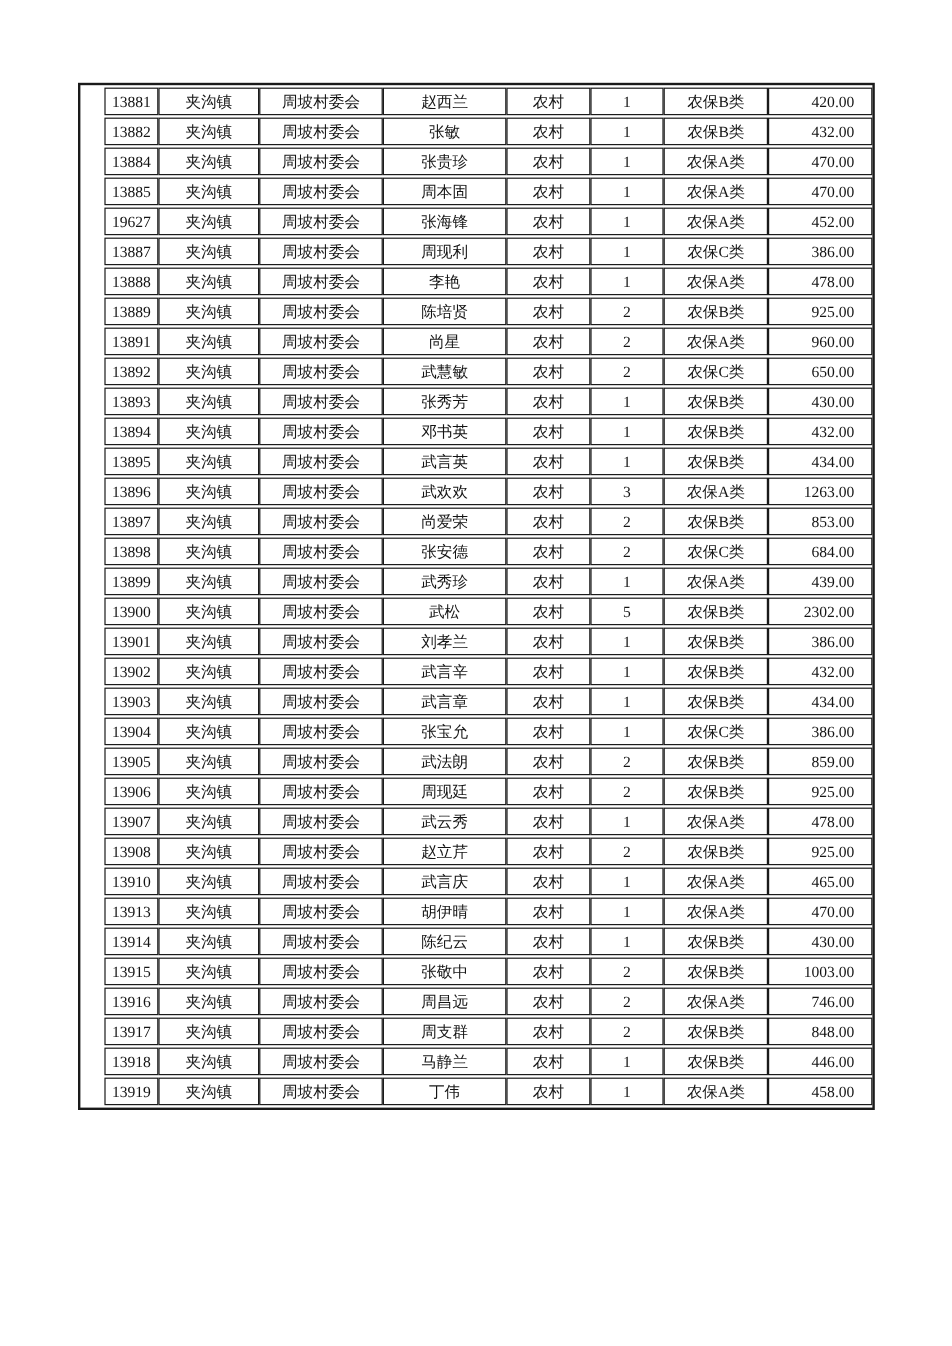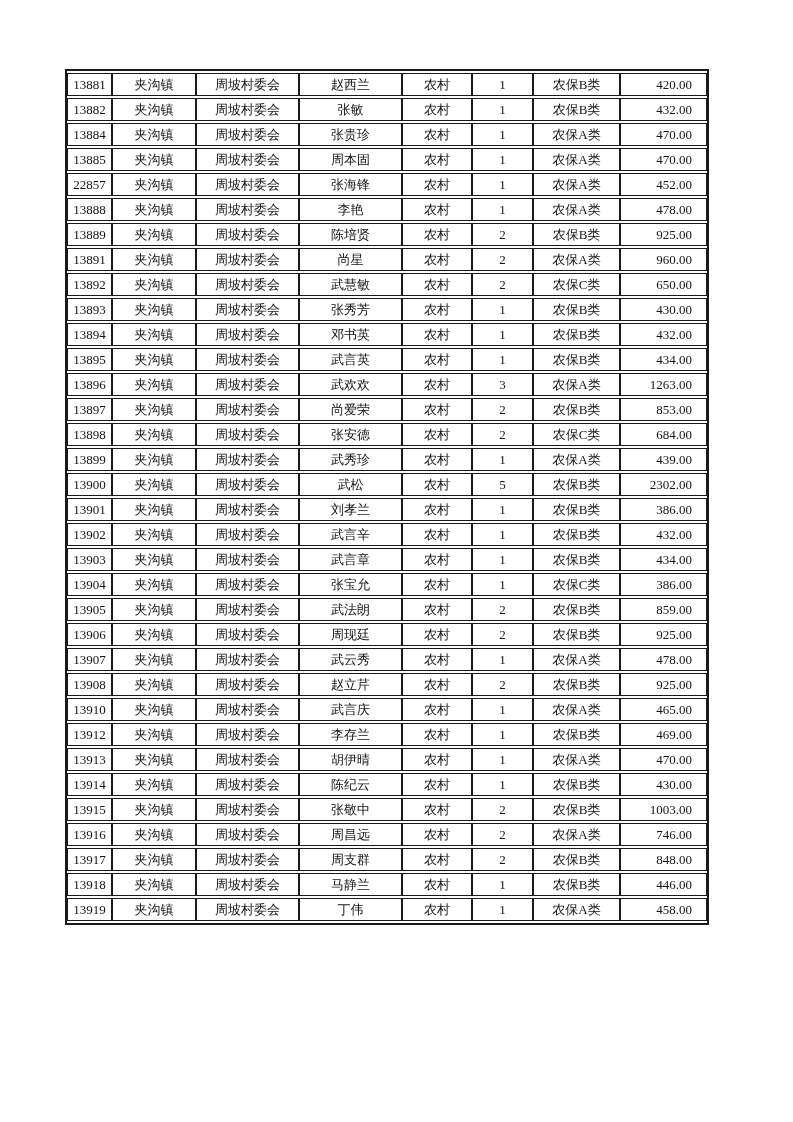--- a/index.html
+++ b/index.html
@@ -17,20 +17,21 @@
   }
   table.roster {
     position: absolute;
     left: 65px;
     top: 69px;
     width: 640px;
     table-layout: fixed;
     border-collapse: separate;
     border-spacing: 0 2px;
     border: 2px solid #1a1a1a;
+    padding-left: 20px;
   }
   table.roster td {
     box-sizing: border-box;
     border: 1px solid #1a1a1a;
     height: 23px;
     padding: 0;
     font-size: 13px;
     line-height: 20px;
     color: #141414;
     text-align: center;
@@ -102,28 +103,38 @@
           <td class="col-0">13885</td>
           <td class="col-1">夹沟镇</td>
           <td class="col-2">周坡村委会</td>
           <td class="col-3">周本固</td>
           <td class="col-4">农村</td>
           <td class="col-5">1</td>
           <td class="col-6">农保A类</td>
           <td class="col-7">470.00</td>
         </tr>
         <tr>
-          <td class="col-0">22857</td>
+          <td class="col-0">19627</td>
           <td class="col-1">夹沟镇</td>
           <td class="col-2">周坡村委会</td>
           <td class="col-3">张海锋</td>
           <td class="col-4">农村</td>
           <td class="col-5">1</td>
           <td class="col-6">农保A类</td>
           <td class="col-7">452.00</td>
+        </tr>
+        <tr>
+          <td class="col-0">13887</td>
+          <td class="col-1">夹沟镇</td>
+          <td class="col-2">周坡村委会</td>
+          <td class="col-3">周现利</td>
+          <td class="col-4">农村</td>
+          <td class="col-5">1</td>
+          <td class="col-6">农保C类</td>
+          <td class="col-7">386.00</td>
         </tr>
         <tr>
           <td class="col-0">13888</td>
           <td class="col-1">夹沟镇</td>
           <td class="col-2">周坡村委会</td>
           <td class="col-3">李艳</td>
           <td class="col-4">农村</td>
           <td class="col-5">1</td>
           <td class="col-6">农保A类</td>
           <td class="col-7">478.00</td>
@@ -320,30 +331,20 @@
         </tr>
         <tr>
           <td class="col-0">13910</td>
           <td class="col-1">夹沟镇</td>
           <td class="col-2">周坡村委会</td>
           <td class="col-3">武言庆</td>
           <td class="col-4">农村</td>
           <td class="col-5">1</td>
           <td class="col-6">农保A类</td>
           <td class="col-7">465.00</td>
-        </tr>
-        <tr>
-          <td class="col-0">13912</td>
-          <td class="col-1">夹沟镇</td>
-          <td class="col-2">周坡村委会</td>
-          <td class="col-3">李存兰</td>
-          <td class="col-4">农村</td>
-          <td class="col-5">1</td>
-          <td class="col-6">农保B类</td>
-          <td class="col-7">469.00</td>
         </tr>
         <tr>
           <td class="col-0">13913</td>
           <td class="col-1">夹沟镇</td>
           <td class="col-2">周坡村委会</td>
           <td class="col-3">胡伊晴</td>
           <td class="col-4">农村</td>
           <td class="col-5">1</td>
           <td class="col-6">农保A类</td>
           <td class="col-7">470.00</td>

